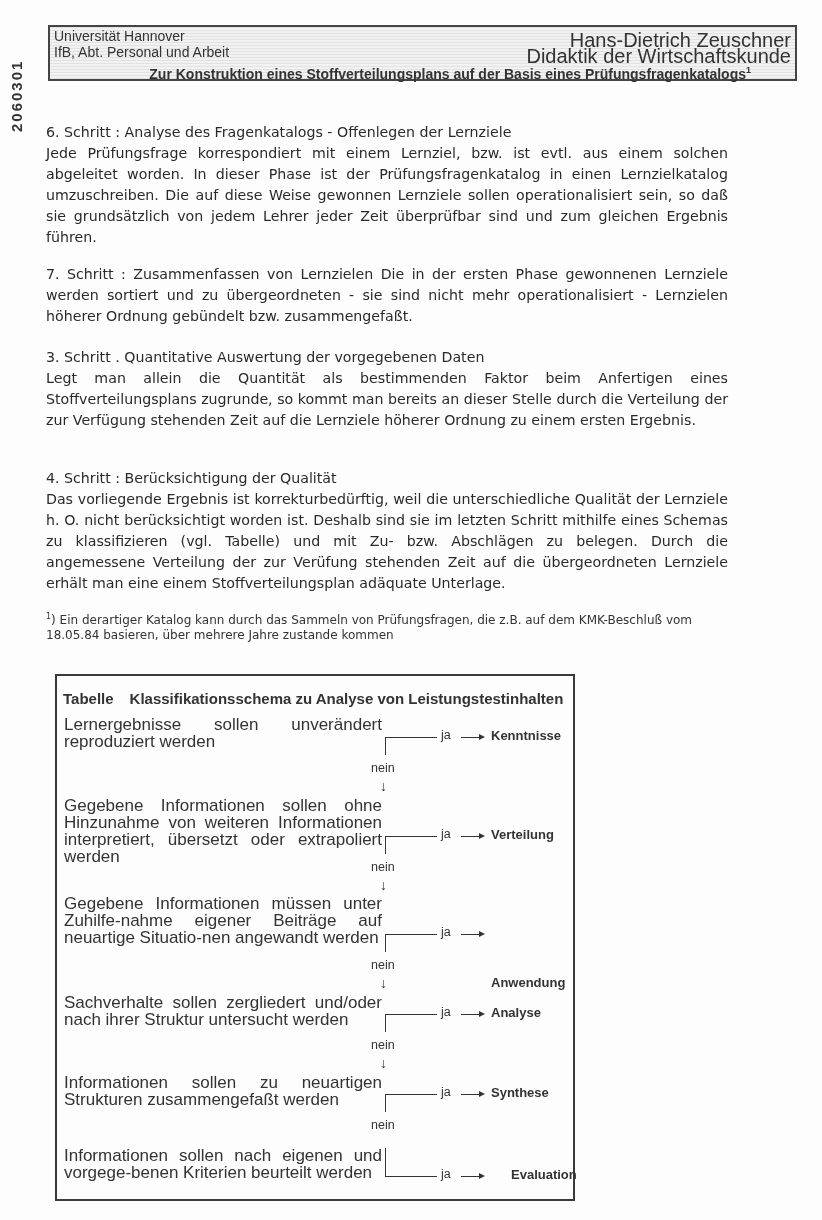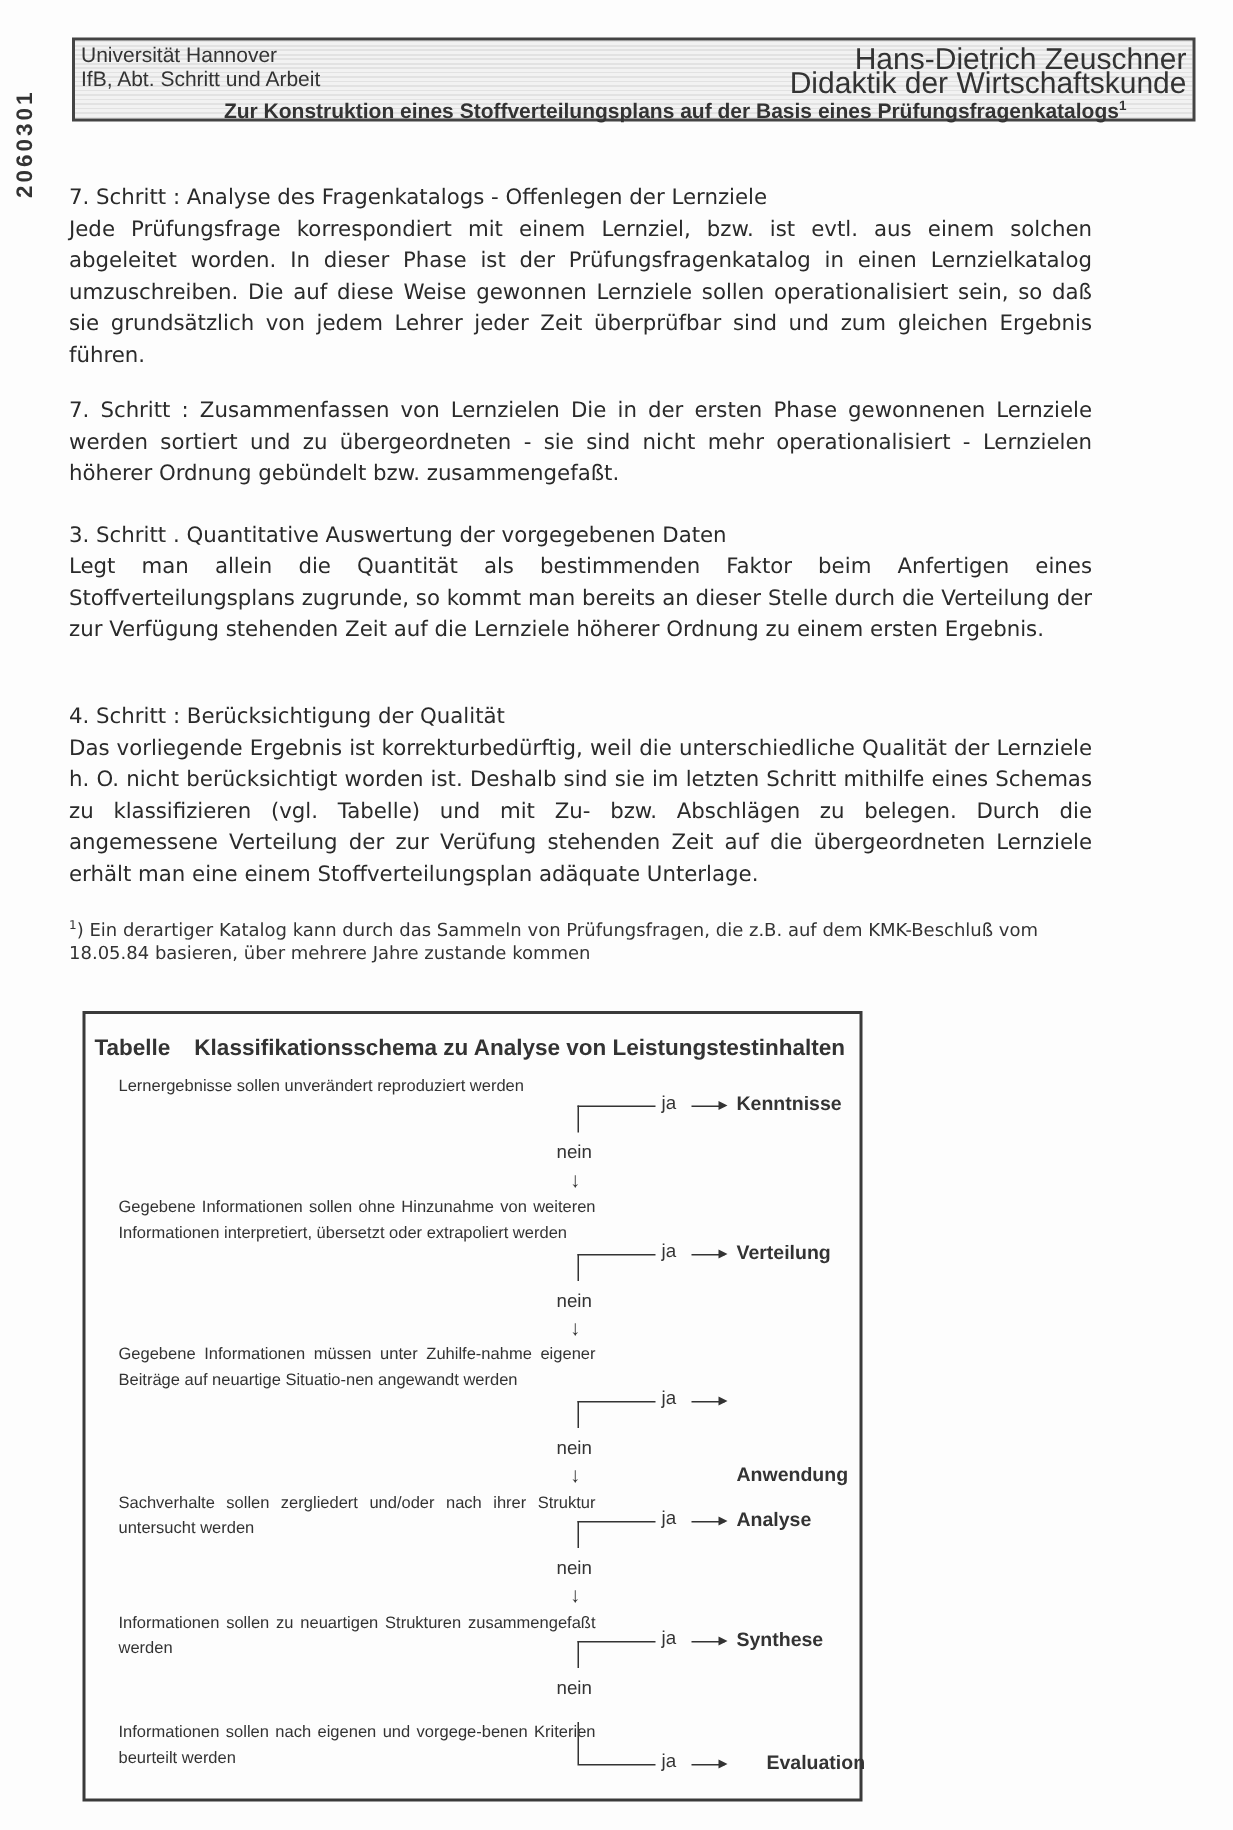--- a/index.html
+++ b/index.html
@@ -37,51 +37,51 @@
   .footnote { position: absolute; left: 46px; top: 609px; width: 682px; font-size: 12px; line-height: 15px; color: #333; }
   .footnote sup { font-size: 8px; }
 
   .schema {
     position: absolute; left: 55px; top: 674px; width: 520px; height: 527px;
     border: 2px solid #3a3a3a; box-sizing: border-box;
     font-family: "Liberation Sans", sans-serif; color: #333;
   }
   .schema-title { position: absolute; left: 6px; top: 14px; font-size: 15px; font-weight: bold; white-space: nowrap; }
   .schema-title .t2 { margin-left: 16px; text-align: center; }
-  .crit { position: absolute; left: 22px; width: 318px; font-size: 11px; line-height: 17px; text-align: justify; }
+  .crit { position: absolute; left: 7px; width: 318px; font-size: 17px; line-height: 17px; text-align: justify; }
   .vline { position: absolute; width: 0; border-left: 1.5px solid #333; }
   .hline { position: absolute; height: 0; border-top: 1.5px solid #333; }
   .ja { position: absolute; font-size: 12.5px; }
   .arrow { position: absolute; height: 0; border-top: 1.2px solid #333; width: 22px; }
   .arrow::after { content: ""; position: absolute; right: -2px; top: -4.5px; border-left: 6px solid #333; border-top: 3.5px solid transparent; border-bottom: 3.5px solid transparent; }
   .result { position: absolute; font-size: 13px; font-weight: bold; }
   .nein { position: absolute; font-size: 12.5px; }
   .down { position: absolute; font-size: 14px; line-height: 14px; }
 </style>
 </head>
 <body>
 
 <div class="side-code">2060301</div>
 
 <div class="header-box">
   <div class="hb-left">
     <div>Universität Hannover</div>
-    <div>IfB, Abt. Schritt und Arbeit</div>
+    <div>IfB, Abt. Personal und Arbeit</div>
   </div>
   <div class="hb-right">
     <div>Hans-Dietrich Zeuschner</div>
     <div>Didaktik der Wirtschaftskunde</div>
   </div>
   <div class="hb-title">
     <span>Zur Konstruktion eines Stoffverteilungsplans auf der Basis eines Prüfungsfragenkatalogs</span><sup>1</sup>
   </div>
 </div>
 
 <div class="section sec1">
-  <div class="heading">7. Schritt : Analyse des Fragenkatalogs - Offenlegen der Lernziele</div>
+  <div class="heading">6. Schritt : Analyse des Fragenkatalogs - Offenlegen der Lernziele</div>
   <p>Jede Prüfungsfrage korrespondiert mit einem Lernziel, bzw. ist evtl. aus einem solchen abgeleitet worden. In dieser Phase ist der Prüfungsfragenkatalog in einen Lernzielkatalog umzuschreiben. Die auf diese Weise gewonnen Lernziele sollen operationalisiert sein, so daß sie grundsätzlich von jedem Lehrer jeder Zeit überprüfbar sind und zum gleichen Ergebnis führen.</p>
 </div>
 
 <div class="section sec2">
   <p><span class="heading-inline">7. Schritt : Zusammenfassen von Lernzielen</span><span> Die in der ersten Phase gewonnenen Lernziele werden sortiert und zu übergeordneten - sie sind nicht mehr operationalisiert - Lernzielen höherer Ordnung gebündelt bzw. zusammengefaßt.</span></p>
 </div>
 
 <div class="section sec3">
   <div class="heading">3. Schritt . Quantitative Auswertung der vorgegebenen Daten</div>
   <p>Legt man allein die Quantität als bestimmenden Faktor beim Anfertigen eines Stoffverteilungsplans zugrunde, so kommt man bereits an dieser Stelle durch die Verteilung der zur Verfügung stehenden Zeit auf die Lernziele höherer Ordnung zu einem ersten Ergebnis.</p>

